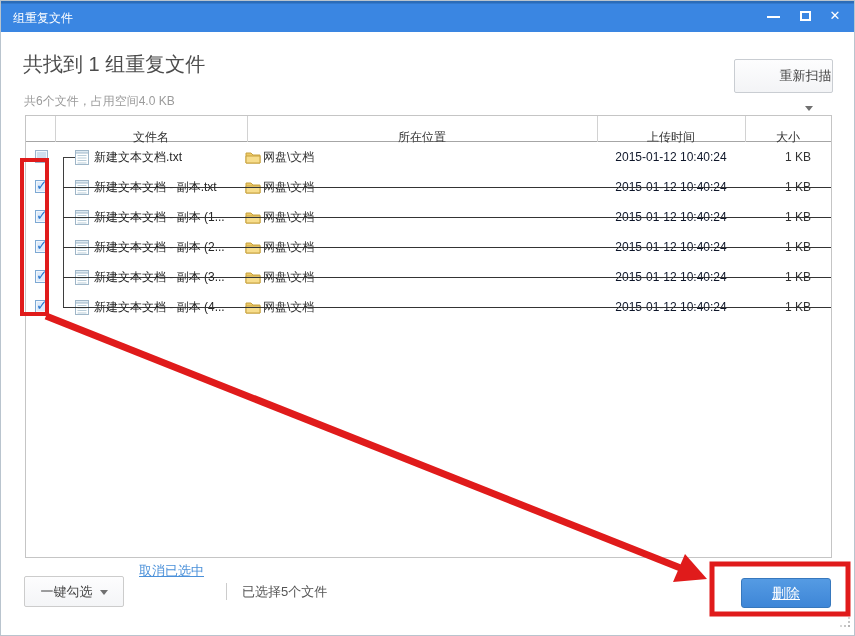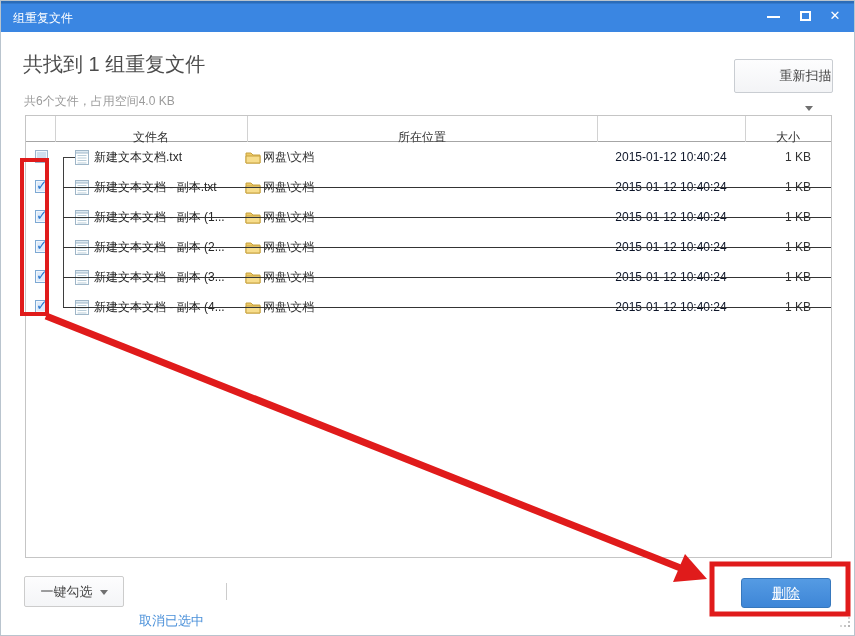--- a/index.html
+++ b/index.html
@@ -55,22 +55,22 @@
   .fname { position:absolute; left:68px; top:0; height:30px; line-height:30px; font-size:12px; color:#262626; }
   .floc  { position:absolute; left:237px; top:0; height:30px; line-height:30px; font-size:12px; color:#333; }
   .ftime { position:absolute; left:571px; top:0; width:148px; height:30px; line-height:30px;
            font-size:12px; color:#0f172a; text-align:center; }
   .fsize { position:absolute; left:759px; top:0; width:86px; height:30px; line-height:30px;
            font-size:12px; color:#333; text-align:left; }
   
   #selectall-btn { position:absolute; left:23px; top:575px; width:100px; height:31px;
     background:linear-gradient(180deg,#fdfdfe,#f4f5f7); border:1px solid #ccc; border-radius:2px;
     font-size:13px; color:#444; text-align:center; line-height:29px; cursor:pointer; }
-  #cancel-link { position:absolute; left:138px; top:604px; height:31px; line-height:31px;
-    font-size:13px; color:#4a90d9; cursor:pointer; }
+  #cancel-link { position:absolute; left:138px; top:554px; height:31px; line-height:31px;
+    font-size:13px; color:#4a90d9; cursor:pointer;text-decoration:underline; }
   #footer-sep { position:absolute; left:225px; top:582px; width:1px; height:17px; background:#ccc; }
   #selected-info { position:absolute; left:241px; top:575px; height:31px; line-height:31px;
     font-size:13px; color:#555; }
   #delete-btn { position:absolute; left:740px; top:577px; width:90px; height:30px;
     background:linear-gradient(180deg,#559be3,#3e86d7); border:1px solid #3778bd; border-radius:3px;
     color:#fff; font-size:14px; text-align:center; line-height:28px; cursor:pointer;text-decoration:underline; }
   
   #annotations { position:absolute; left:0; top:0; width:855px; height:636px;
     pointer-events:none; z-index:99; }
   
@@ -95,20 +95,21 @@
   </div>
 
   <div id="page-title">共找到 1 组重复文件</div>
   <div id="page-subtitle">共6个文件，占用空间4.0 KB</div>
   <div id="rescan-btn"><span>重新扫描</span><span class="caret-down"></span></div>
 
   <div id="table">
     <div id="thead">
       <div class="hc" style="left:29px;width:192px;">文件名</div>
       <div class="hc" style="left:221px;width:350px;">所在位置</div>
+      <div class="hc" style="left:571px;width:148px;">上传时间</div>
       <div class="hc" style="left:719px;width:86px;">大小</div>
       <div class="hsep" style="left:29px;"></div>
       <div class="hsep" style="left:221px;"></div>
       <div class="hsep" style="left:571px;"></div>
       <div class="hsep" style="left:719px;"></div>
     </div>
 
     <div class="tree-v"></div>
 
     <div class="row" style="top:26px;">
@@ -244,20 +245,21 @@
           </svg></span>
       <span class="floc">网盘\文档</span>
       <span class="ftime">2015-01-12 10:40:24</span>
       <span class="fsize">1 KB</span>
     </div>
   </div>
 
   <div id="selectall-btn"><span>一键勾选</span><span class="caret-down"></span></div>
   <div id="cancel-link">取消已选中</div>
   <div id="footer-sep"></div>
+  <div id="selected-info">已选择5个文件</div>
   <div id="delete-btn">删除</div>
 
   <div id="grip"><svg width="11" height="11">
         <rect x="8" y="8" width="2" height="2" fill="#b5b5b5"></rect>
         <rect x="4" y="8" width="2" height="2" fill="#c6c6c6"></rect>
         <rect x="8" y="4" width="2" height="2" fill="#c6c6c6"></rect>
         <rect x="0" y="8" width="2" height="2" fill="#d6d6d6"></rect>
         <rect x="8" y="0" width="2" height="2" fill="#d6d6d6"></rect>
       </svg></div>
 

